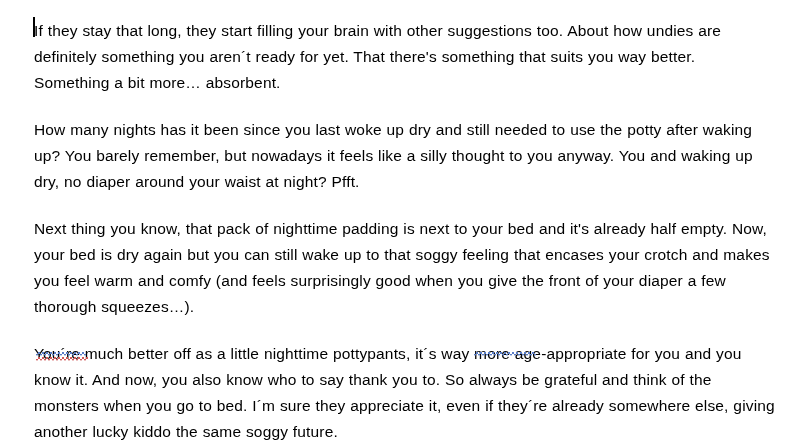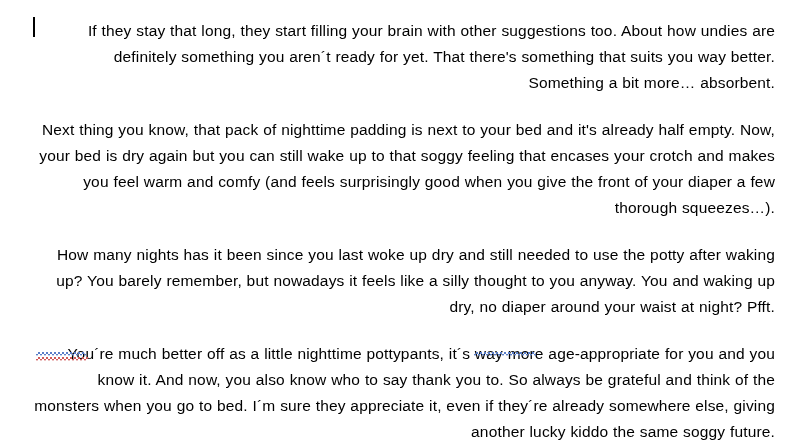--- a/index.html
+++ b/index.html
@@ -17,21 +17,20 @@
   .page {
     position: relative;
     width: 797px;
     height: 447px;
     background: #ffffff;
     box-sizing: border-box;
     padding: 18px 22px 0 34px;
   }
   .doc-body {
     position: relative;
-    text-align: right;
   }
   p.para {
     margin: 0 0 21px 0;
     font-size: 15.5px;
     line-height: 26px;
     color: #000000;
     letter-spacing: 0.01em;
     word-spacing: 0.02em;
   }
   p.para:last-child {
@@ -66,21 +65,21 @@
   }
 </style>
 </head>
 <body>
 
 <div class="page">
   <div class="caret"></div>
 
   <div class="doc-body">
     <p class="para">If they stay that long, they start filling your brain with other suggestions too. About how undies are definitely something you aren´t ready for yet. That there's something that suits you way better. Something a bit more… absorbent.</p>
+    <p class="para">How many nights has it been since you last woke up dry and still needed to use the potty after waking up? You barely remember, but nowadays it feels like a silly thought to you anyway. You and waking up dry, no diaper around your waist at night? Pfft.</p>
     <p class="para">Next thing you know, that pack of nighttime padding is next to your bed and it's already half empty. Now, your bed is dry again but you can still wake up to that soggy feeling that encases your crotch and makes you feel warm and comfy (and feels surprisingly good when you give the front of your diaper a few thorough squeezes…).</p>
-    <p class="para">How many nights has it been since you last woke up dry and still needed to use the potty after waking up? You barely remember, but nowadays it feels like a silly thought to you anyway. You and waking up dry, no diaper around your waist at night? Pfft.</p>
     <p class="para">You´re much better off as a little nighttime pottypants, it´s way more age-appropriate for you and you know it. And now, you also know who to say thank you to. So always be grateful and think of the monsters when you go to bed. I´m sure they appreciate it, even if they´re already somewhere else, giving another lucky kiddo the same soggy future.</p>
 
     <span class="sq sq-blue" style="left:2px; top:334px; width:50px;"></span>
     <span class="sq sq-red" style="left:2px; top:339px; width:52px;"></span>
     <span class="sq sq-blue" style="left:440px; top:334px; width:62px;"></span>
   </div>
 </div>
 
 </body></html>

